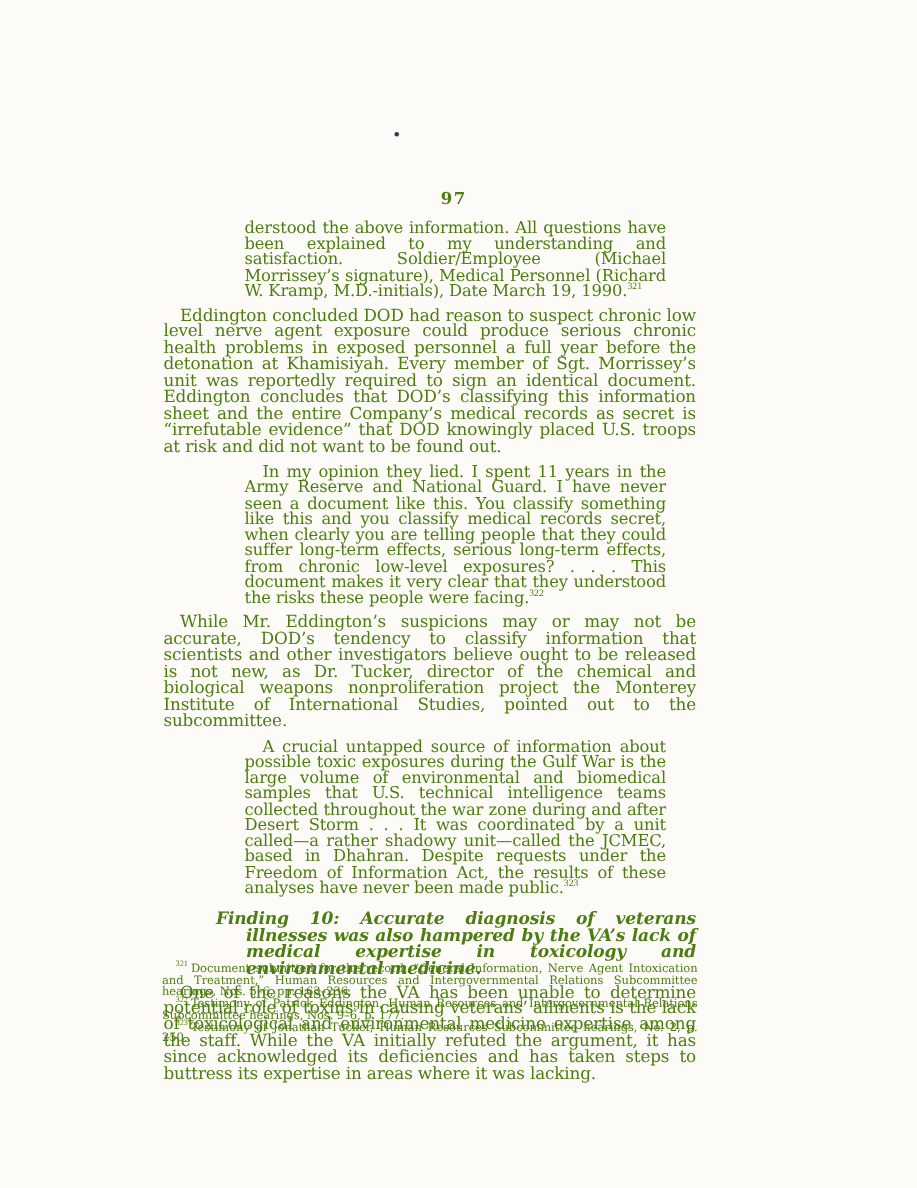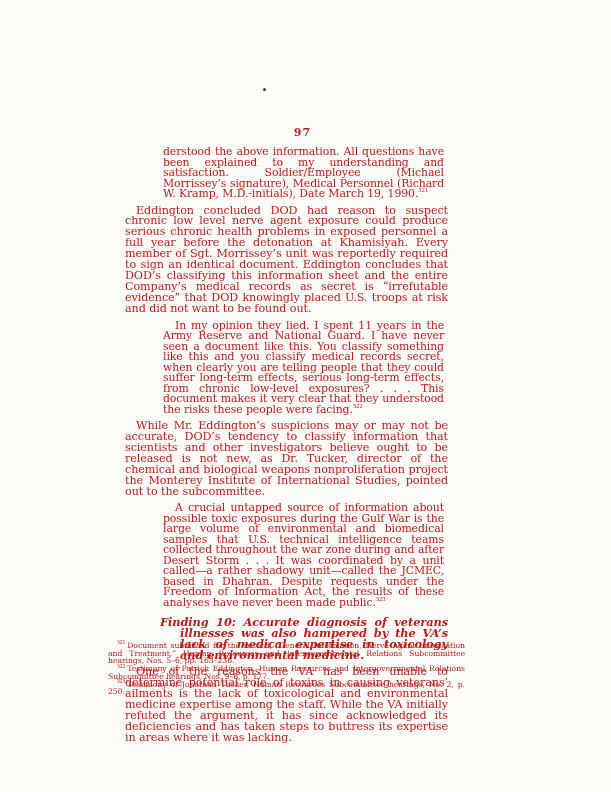--- a/index.html
+++ b/index.html
@@ -5,21 +5,21 @@
   html, body {
     margin: 0;
     padding: 0;
     background: #ffffff;
   }
   .page {
     position: relative;
     width: 611px;
     height: 792px;
     background: #fcfbf8;
-    color: #b91c1c;
+    color: #4d7c0f;
     font-family: "DejaVu Serif", "Liberation Serif", serif;
     overflow: hidden;
   }
   .stray-mark {
     position: absolute;
     left: 263px;
     top: 88px;
     width: 3px;
     height: 3px;
     border-radius: 50%;
@@ -36,21 +36,21 @@
     letter-spacing: 1px;
     transform: translateX(16px);
   }
   .content {
     position: absolute;
     top: 141px;
     left: 108px;
     width: 357px;
     text-align: justify;
   }
-  .content p { margin: 17px; }
+  .content p { margin: 1px; }
   .quote {
     margin-left: 55px !important;
     margin-right: 21px !important;
     font-size: 10.9px;
     line-height: 10.5px;
     letter-spacing: -0.1px;
     text-indent: 12px;
     margin-top: 6px !important;
     margin-bottom: 6px !important;
   }

